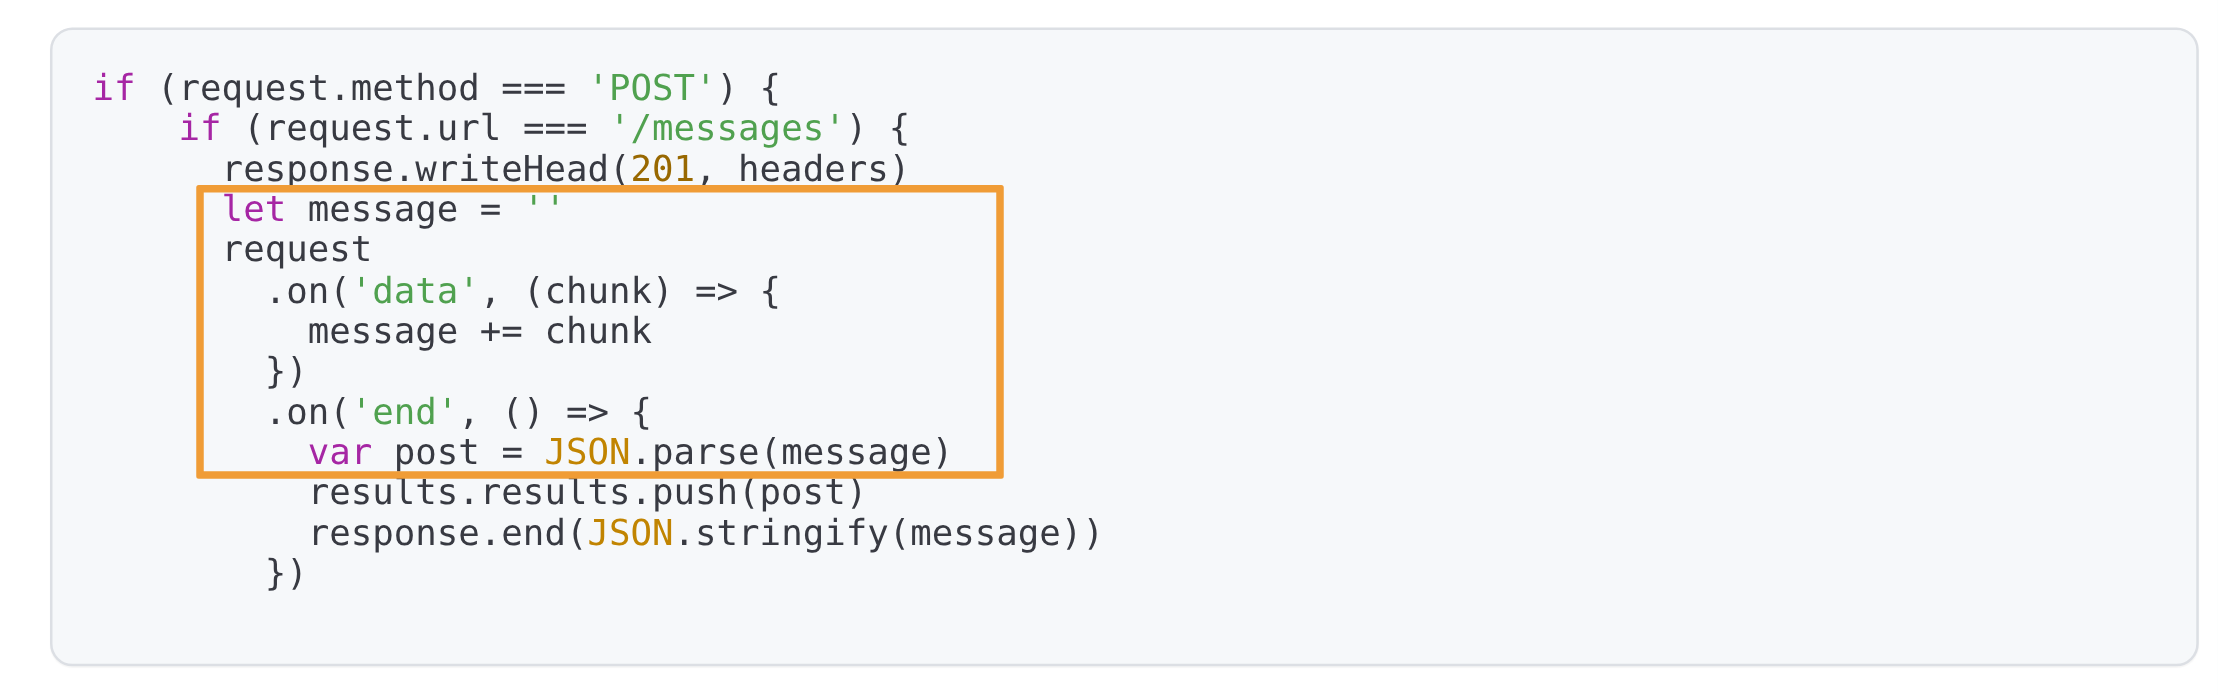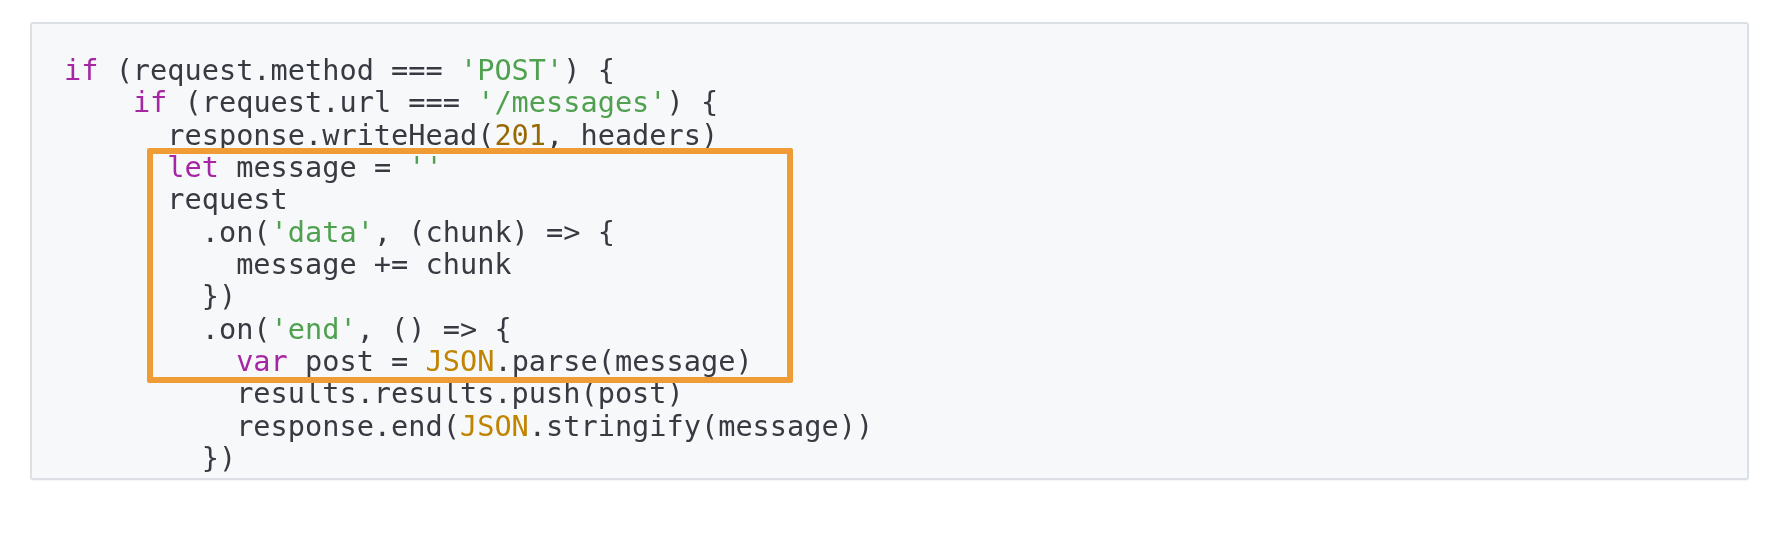--- a/index.html
+++ b/index.html
@@ -6,28 +6,28 @@
     margin: 0;
     padding: 0;
     width: 1774px;
     height: 556px;
     background: #ffffff;
     overflow: hidden;
     font-family: "DejaVu Sans", "Liberation Sans", sans-serif;
   }
   .code-card {
     position: absolute;
-    left: 30px;
+    left: 40px;
     top: 22px;
     width: 1719px;
-    height: 458px;
+    height: 511px;
     box-sizing: border-box;
     background: #f6f8fa;
     border: 2px solid #dcdfe4;
-    border-radius: 3px;
+    border-radius: 18px;
     box-shadow: 0 1px 1px rgba(27,31,35,0.04);
   }
   .code-pre {
     position: absolute;
     left: 32px;
     top: 30px;
     margin: 0;
     font-family: "DejaVu Sans Mono", "Liberation Mono", monospace;
     font-size: 28.6px;
     line-height: 32.33px;

